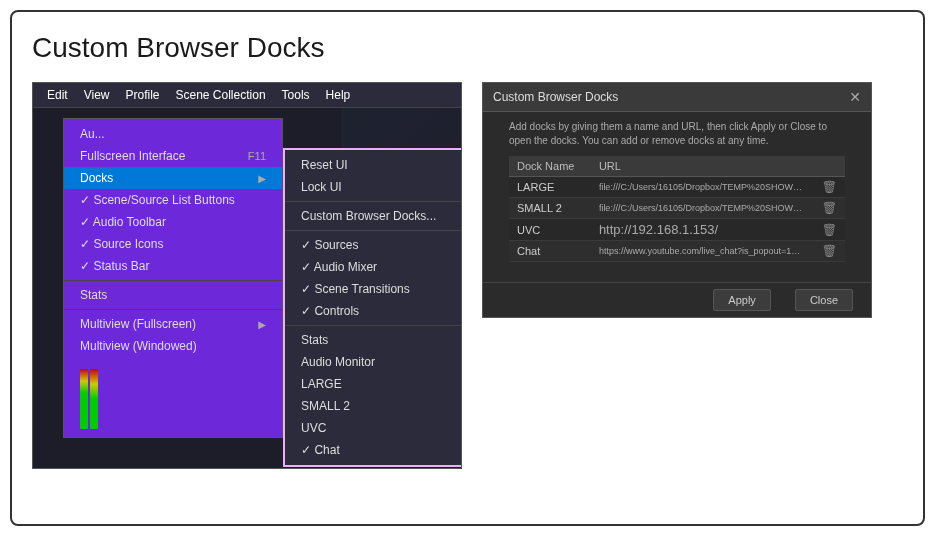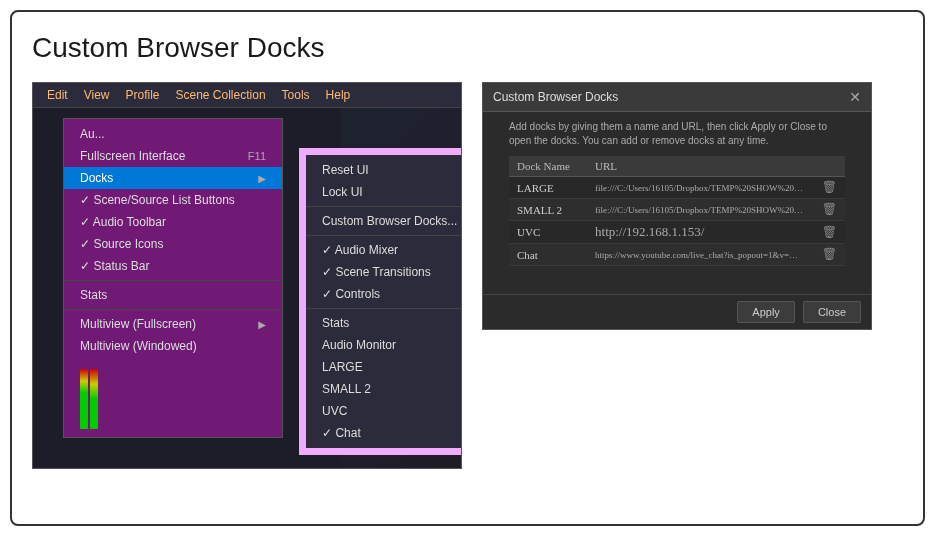--- a/index.html
+++ b/index.html
@@ -46,21 +46,21 @@
       display: flex;
       gap: 0;
       padding: 3px 6px;
       font-size: 12px;
       color: #ccc;
       border-bottom: 1px solid #444;
     }
     .obs-menubar-item {
       padding: 2px 8px;
       cursor: pointer;
-      color: #fdba74;
+      color: #ffffff;
     }
     .obs-content {
       display: flex;
       position: relative;
       height: 360px;
       overflow: hidden;
     }
 
     
     .obs-main-menu {
@@ -71,21 +71,21 @@
       height: 100%;
       background: rgba(30,30,40,0.85);
     }
 
     
     .menu-panel-1 {
       position: absolute;
       left: 30px;
       top: 10px;
       width: 220px;
-      background: #701a75;
+      background: #6d28d9;
       border: 1px solid #555;
       padding: 4px 0;
       z-index: 10;
     }
     .menu-item {
       padding: 4px 16px;
       color: #ddd;
       font-size: 12px;
       display: flex;
       justify-content: space-between;
@@ -110,24 +110,23 @@
       margin: 3px 0;
     }
 
     
     .menu-panel-2 {
       position: absolute;
       left: 250px;
       top: 40px;
       width: 230px;
       background: #2b2b3b;
-      border: 7px solid #f0abfc;
+      border: 2px solid #f0abfc;
       padding: 4px 0;
       z-index: 11;
-      margin-left: 16px;
     }
 
     
     .obs-video-bg {
       position: absolute;
       right: 0;
       top: 0;
       width: 120px;
       height: 100%;
       background: linear-gradient(135deg, #1a3a5c 0%, #2d1b4e 50%, #1a1a1a 100%);
@@ -165,21 +164,20 @@
     .dialog-desc {
       font-size: 10px;
       color: #aaa;
       margin-bottom: 8px;
       line-height: 1.4;
     }
     .dialog-table {
       width: 100%;
       border-collapse: collapse;
       font-size: 11px;
-      font-family: Liberation Serif, serif;
     }
     .dialog-table th {
       background: #3a3a3a;
       color: #bbb;
       padding: 4px 8px;
       text-align: left;
       font-weight: normal;
       border-bottom: 1px solid #555;
     }
     .dialog-table td {
@@ -193,26 +191,26 @@
     }
     .dialog-table tr:nth-child(odd) td {
       background: #282828;
     }
     .trash-icon {
       color: #888;
       cursor: pointer;
       font-size: 12px;
     }
     .dialog-footer {
-      padding: 6px 10px;
+      padding: 6px 18px;
       display: flex;
       justify-content: flex-end;
-      gap: 8px;
+      gap: 24px;
       border-top: 1px solid #444;
-      margin-top: 20px;
+      margin-top: 12px;
     }
     .dialog-btn {
       padding: 4px 14px;
       font-size: 11px;
       background: #3c3c3c;
       color: #ccc;
       border: 1px solid #555;
       cursor: pointer;
       border-radius: 2px;
     }
@@ -291,20 +289,23 @@
             </div>
             <div class="menu-item">
               <span>Lock UI</span>
             </div>
             <div class="menu-separator"></div>
             <div class="menu-item">
               <span>Custom Browser Docks...</span>
             </div>
             <div class="menu-separator"></div>
             <div class="menu-item">
+              <span>✓ <span>Sources</span></span>
+            </div>
+            <div class="menu-item">
               <span>✓ <span>Audio Mixer</span></span>
             </div>
             <div class="menu-item">
               <span>✓ <span>Scene Transitions</span></span>
             </div>
             <div class="menu-item">
               <span>✓ <span>Controls</span></span>
             </div>
             <div class="menu-separator"></div>
             <div class="menu-item">

